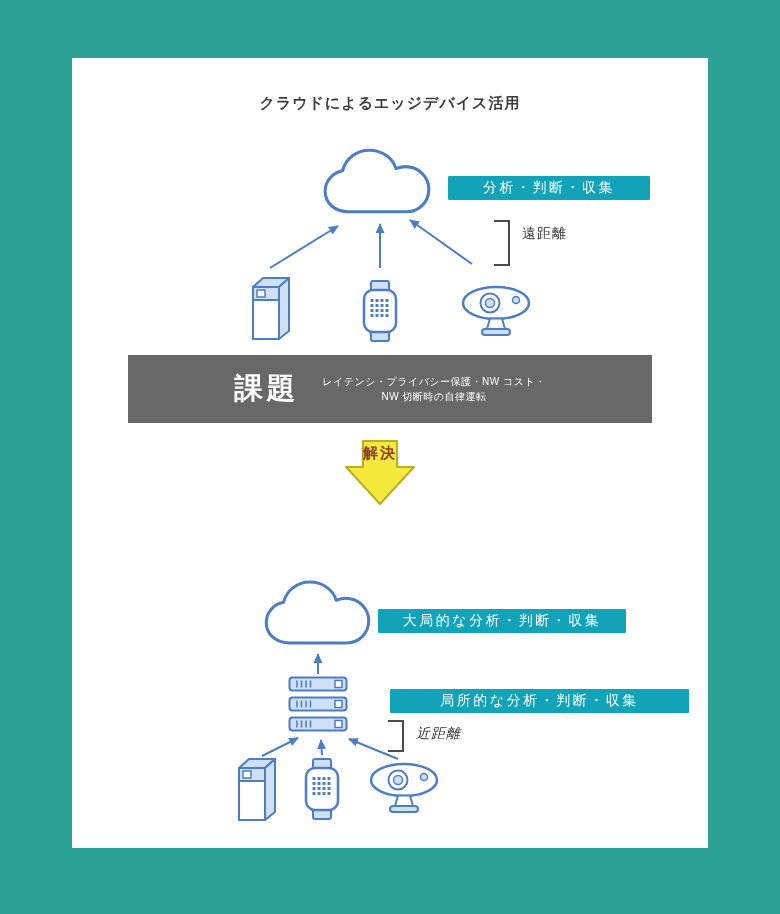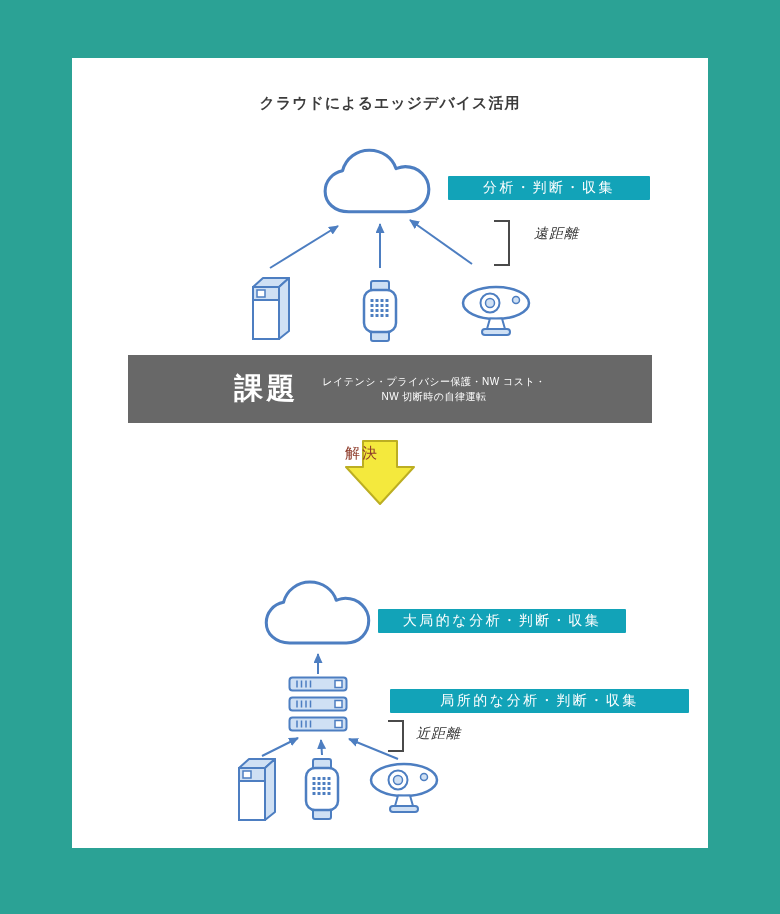--- a/index.html
+++ b/index.html
@@ -26,22 +26,22 @@
   .distance { font-size:14px; color:#333333; letter-spacing:1px; }
   .bracket { border:2px solid #4A4A4A; border-left:none; }
   .problem-box {
     background:#686868; color:#FFFFFF;
     display:flex; align-items:center; justify-content:center; gap:24px;
   }
   .problem-heading { font-size:29px; font-weight:bold; letter-spacing:3px; }
   .problem-text { font-size:10px; line-height:1.55; text-align:center; letter-spacing:0.5px; }
   .solution-wrap { width:70px; height:66px; }
   .solution-label {
-    position:absolute; top:4px; left:0; width:100%; 
-    font-size:15px; font-weight:normal; color:#8E3B2A; letter-spacing:2px;
+    position:absolute; top:4px; left:0; width:100%; text-align:center;
+    font-size:15px; font-weight:bold; color:#8E3B2A; letter-spacing:2px;
   }
   svg { display:block; }
 </style>
 </head>
 <body>
 
 <svg width="0" height="0" style="position:absolute" aria-hidden="true">
   <defs>
     <marker id="ah" markerWidth="11" markerHeight="10" refX="9" refY="4.5" orient="auto" markerUnits="userSpaceOnUse">
       <path d="M0,0 L10,4.5 L0,9 Z" fill="#4D7EC1"></path>
@@ -117,21 +117,21 @@
 
   <div class="abs badge" style="left:376px;top:118px;width:202px;">分析・判断・収集</div>
 
   <svg class="abs" style="left:150px;top:140px;" width="280" height="90" viewBox="0 0 280 90">
     <line x1="48" y1="70" x2="116" y2="28" stroke="#4D7EC1" stroke-width="2" marker-end="url(#ah)"></line>
     <line x1="158" y1="70" x2="158" y2="26" stroke="#4D7EC1" stroke-width="2" marker-end="url(#ah)"></line>
     <line x1="250" y1="66" x2="188" y2="22" stroke="#4D7EC1" stroke-width="2" marker-end="url(#ah)"></line>
   </svg>
 
   <div class="abs bracket" style="left:422px;top:162px;width:16px;height:46px;"></div>
-  <div class="abs distance" style="left:462px;top:167px;font-style:italic;">遠距離</div>
+  <div class="abs distance" style="left:450px;top:167px;">遠距離</div>
 
   <svg class="abs" style="left:176px;top:216px;" width="46" height="68" viewBox="0 0 46 68">
       <use href="#icon-tower"></use>
     </svg>
   <svg class="abs" style="left:286px;top:222px;" width="44" height="62" viewBox="0 0 44 62">
       <use href="#icon-watch"></use>
     </svg>
   <svg class="abs" style="left:388px;top:227px;" width="76" height="52" viewBox="0 0 76 52">
       <use href="#icon-webcam"></use>
     </svg>

